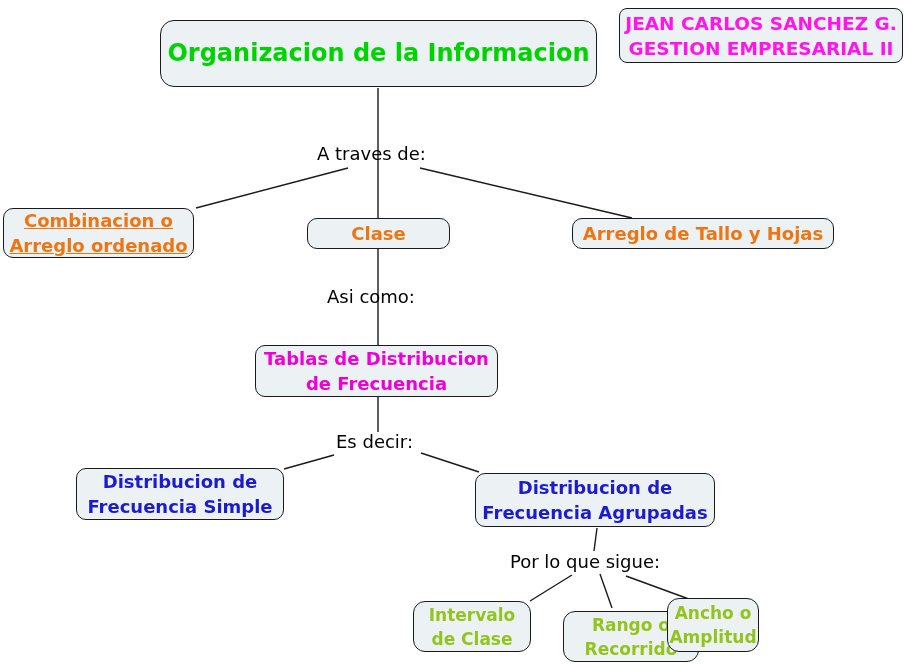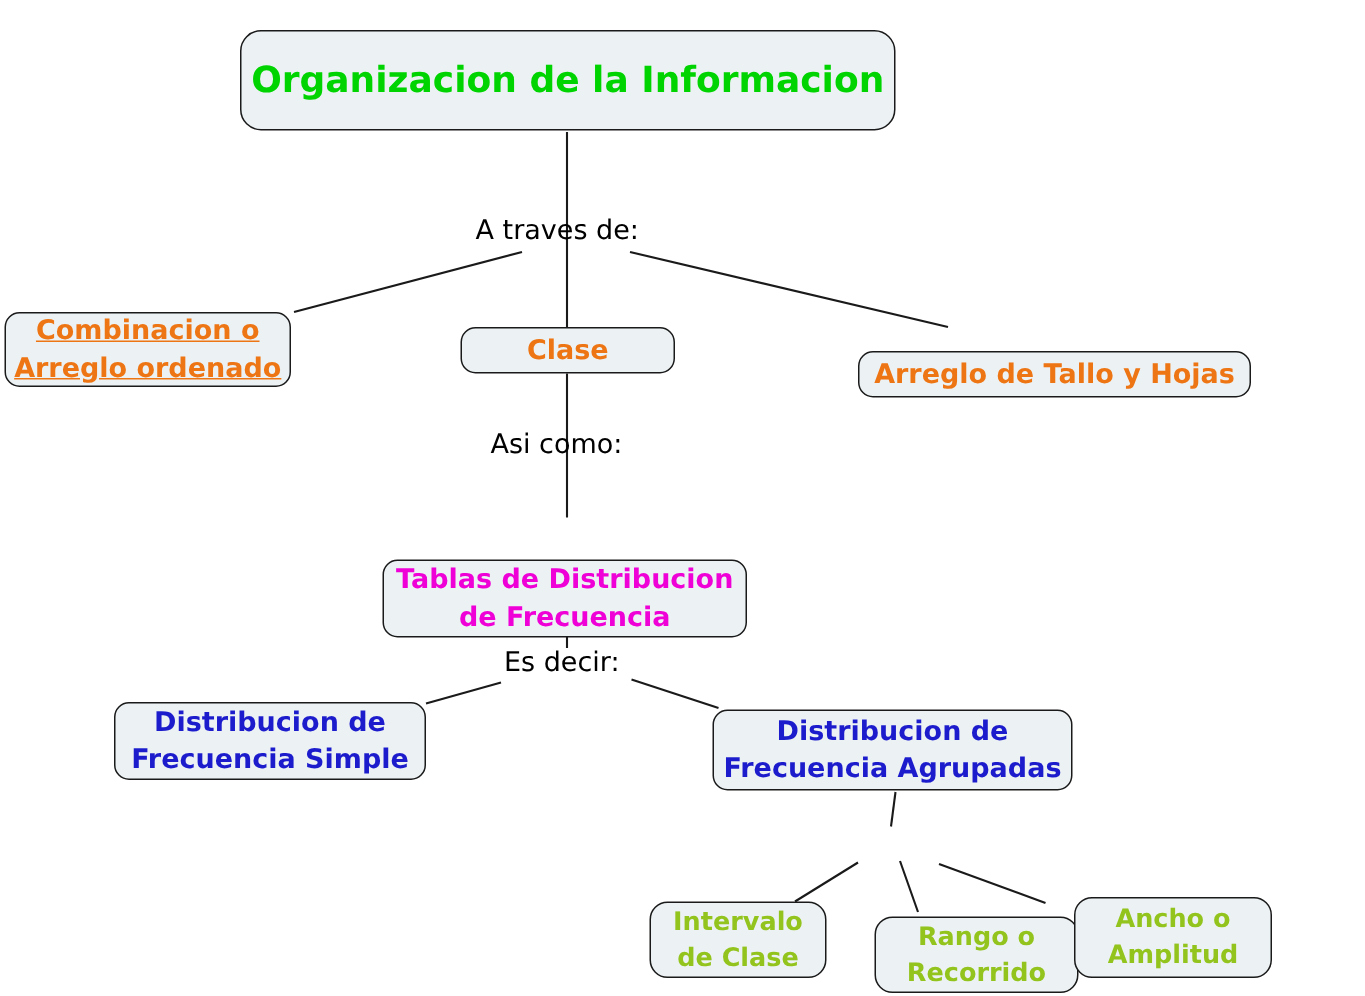--- a/index.html
+++ b/index.html
@@ -31,21 +31,21 @@
     font-weight: normal; font-size: 18px; line-height: 20px;
     color: var(--label-color, #000000);
     white-space: nowrap;
   }
 
   .title-node  { color: var(--title-green, #00d400); font-size: 24px; border-radius: 14px; }
   .credit-node { color: var(--credit-magenta, #ff14ea); font-size: 18.5px; line-height: 25px; border-radius: 8px; }
   .orange  { color: var(--orange, #ee7513); }
   .magenta { color: var(--magenta, #ee00d7); }
   .blue    { color: var(--blue, #1c1ccd); }
-  .lime    { color: var(--yellow-green, #93c41d); font-size: 17px; line-height: 24px; border-radius: 12px; margin-left: 20px; }
+  .lime    { color: var(--yellow-green, #93c41d); font-size: 17px; line-height: 24px; border-radius: 12px; }
 </style>
 </head>
 <body>
 
 <div class="canvas">
 
   <svg class="links" width="910" height="664" viewBox="0 0 910 664">
     <path d="M378,88 L378,218"></path>
     <path d="M348,168 L196,208"></path>
     <path d="M420,168 L632,218"></path>
@@ -56,42 +56,47 @@
     <path d="M597,528 L594,551"></path>
     <path d="M572,575 L530,601"></path>
     <path d="M600,574 L612,608"></path>
     <path d="M626,576 L697,602"></path>
   </svg>
 
   <div class="node title-node" style="left:160px; top:20px; width:437px; height:67px;">
     <span>Organizacion de la Informacion</span>
   </div>
 
+  <div class="node credit-node" style="left:619px; top:8px; width:284px; height:55px;">
+    <span>JEAN CARLOS SANCHEZ G.
+GESTION EMPRESARIAL II</span>
+  </div>
 
   <div class="label" style="left:317px; top:144px;">A traves de:</div>
 
   <div class="label" style="left:327px; top:287px;">Asi como:</div>
 
   <div class="label" style="left:336px; top:432px;">Es decir:</div>
 
+  <div class="label" style="left:510px; top:552px;">Por lo que sigue:</div>
 
   <div class="node orange" style="left:3px; top:208px; width:191px; height:50px;text-decoration:underline;">
     <span>Combinacion o
 Arreglo ordenado</span>
   </div>
 
   <div class="node orange" style="left:307px; top:218px; width:143px; height:31px;">
     <span>Clase</span>
   </div>
 
-  <div class="node orange" style="left:572px; top:234px; width:262px; height:31px;">
+  <div class="node orange" style="left:572px; top:218px; width:262px; height:31px;">
     <span>Arreglo de Tallo y Hojas</span>
   </div>
 
-  <div class="node magenta" style="left:255px; top:345px; width:243px; height:52px;margin-top:28px;">
+  <div class="node magenta" style="left:255px; top:345px; width:243px; height:52px;">
     <span>Tablas de Distribucion
 de Frecuencia</span>
   </div>
 
   <div class="node blue" style="left:76px; top:468px; width:208px; height:52px;">
     <span>Distribucion de
 Frecuencia Simple</span>
   </div>
 
   <div class="node blue" style="left:475px; top:473px; width:240px; height:54px;">
@@ -102,18 +107,18 @@
   <div class="node lime" style="left:413px; top:601px; width:118px; height:51px;">
     <span>Intervalo
 de Clase</span>
   </div>
 
   <div class="node lime" style="left:563px; top:611px; width:136px; height:51px;">
     <span>Rango o
 Recorrido</span>
   </div>
 
-  <div class="node lime" style="left:696px; top:598px; width:132px; height:54px;">
+  <div class="node lime" style="left:667px; top:598px; width:92px; height:54px;">
     <span>Ancho o
 Amplitud</span>
   </div>
 
 </div>
 
 </body></html>

